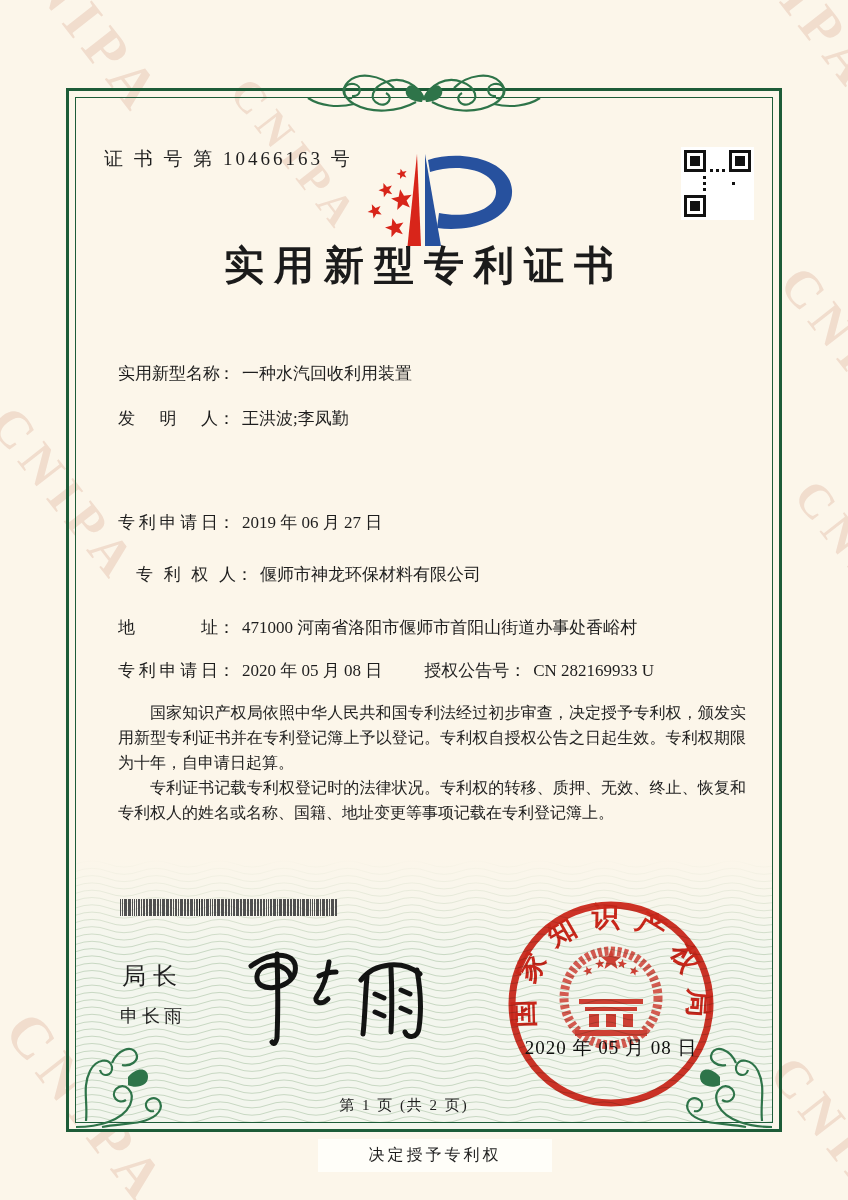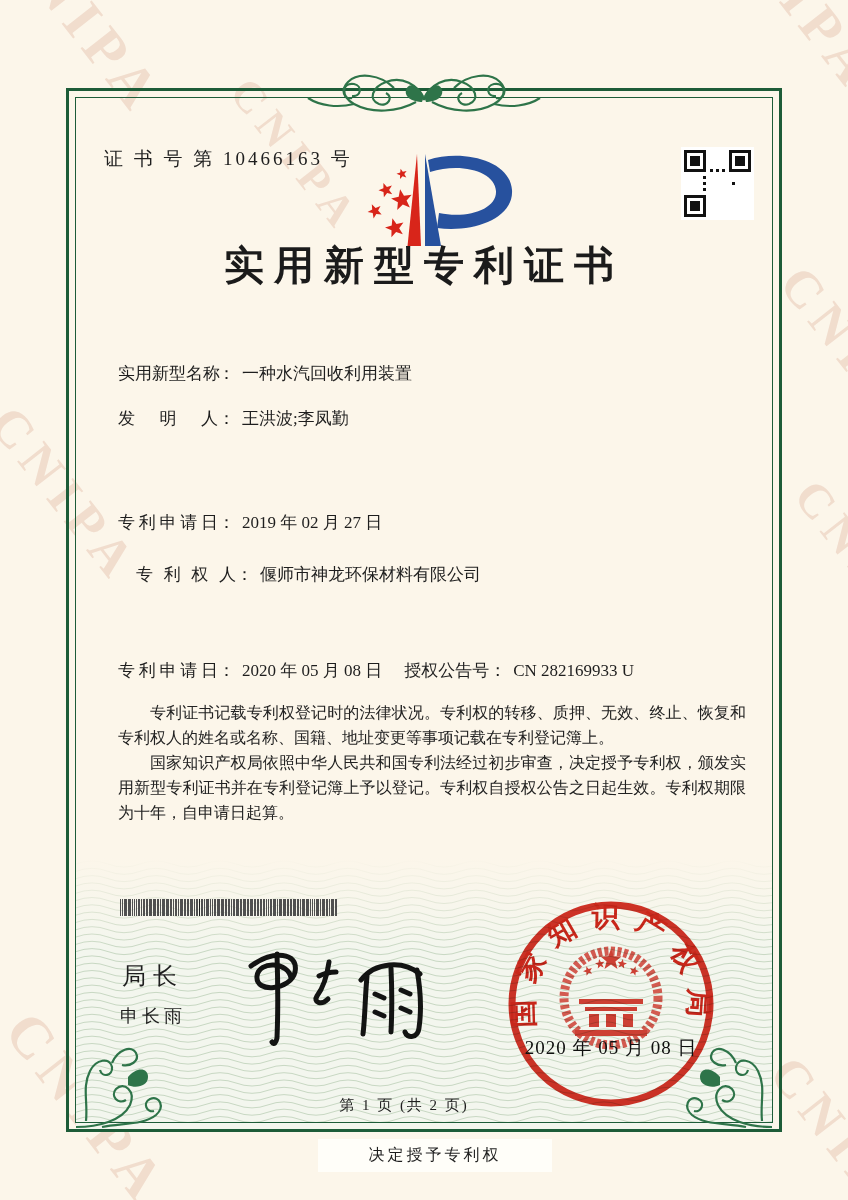--- a/index.html
+++ b/index.html
@@ -166,28 +166,29 @@
         <rect x="3.19" y="47.86" width="15.95" height="15.95" fill="#fff"></rect>
         <rect x="6.38" y="51.05" width="9.57" height="9.57" fill="#111"></rect>
       </svg>
   </div>
 
   <div class="abs title">实用新型专利证书</div>
 
   <div class="abs fields">
       <div class="frow" style="top: 16px;"><span class="flabel">实用新型名称</span><span class="fcolon">：</span><span class="fvalue">一种水汽回收利用装置</span></div>
       <div class="frow" style="top: 61px;"><span class="flabel">发明人</span><span class="fcolon">：</span><span class="fvalue">王洪波;李凤勤</span></div>
-      <div class="frow" style="top: 165px;"><span class="flabel">专利申请日</span><span class="fcolon">：</span><span class="fvalue">2019 年 02 月 27 日</span></div>
+      <div class="frow" style="top: 165px;"><span class="flabel">专利申请日</span><span class="fcolon">：</span><span class="fvalue">2019 年 06 月 27 日</span></div>
       <div class="frow" style="top: 217px; margin-left: 18px;"><span class="flabel">专利权人</span><span class="fcolon">：</span><span class="fvalue">偃师市神龙环保材料有限公司</span></div>
-      <div class="frow" style="top: 313px;"><span class="flabel">专利申请日</span><span class="fcolon">：</span><span class="fvalue">2020 年 05 月 08 日</span><span class="flabel2" style="margin-left: 22px;">授权公告号</span><span class="fcolon">：</span><span class="fvalue">CN 282169933 U</span></div>
+      <div class="frow" style="top: 270px;"><span class="flabel">地址</span><span class="fcolon">：</span><span class="fvalue">471000 河南省洛阳市偃师市首阳山街道办事处香峪村</span></div>
+      <div class="frow" style="top: 313px;"><span class="flabel">专利申请日</span><span class="fcolon">：</span><span class="fvalue">2020 年 05 月 08 日</span><span class="flabel2" style="margin-left: 42px;">授权公告号</span><span class="fcolon">：</span><span class="fvalue">CN 282169933 U</span></div>
     </div>
 
   <div class="abs paras">
+    <p>国家知识产权局依照中华人民共和国专利法经过初步审查，决定授予专利权，颁发实用新型专利证书并在专利登记簿上予以登记。专利权自授权公告之日起生效。专利权期限为十年，自申请日起算。</p>
     <p>专利证书记载专利权登记时的法律状况。专利权的转移、质押、无效、终止、恢复和专利权人的姓名或名称、国籍、地址变更等事项记载在专利登记簿上。</p>
-    <p>国家知识产权局依照中华人民共和国专利法经过初步审查，决定授予专利权，颁发实用新型专利证书并在专利登记簿上予以登记。专利权自授权公告之日起生效。专利权期限为十年，自申请日起算。</p>
   </div>
 
   <div class="abs barcode">
       <i style="left: 0px; width: 1px; background: rgb(80, 80, 80);"></i>
       <i style="left: 2px; width: 1px; background: rgb(80, 80, 80);"></i>
       <i style="left: 4px; width: 3px; background: rgb(80, 80, 80);"></i>
       <i style="left: 8px; width: 3px; background: rgb(80, 80, 80);"></i>
       <i style="left: 12px; width: 1px; background: rgb(80, 80, 80);"></i>
       <i style="left: 14px; width: 1px; background: rgb(80, 80, 80);"></i>
       <i style="left: 16px; width: 1px; background: rgb(80, 80, 80);"></i>

